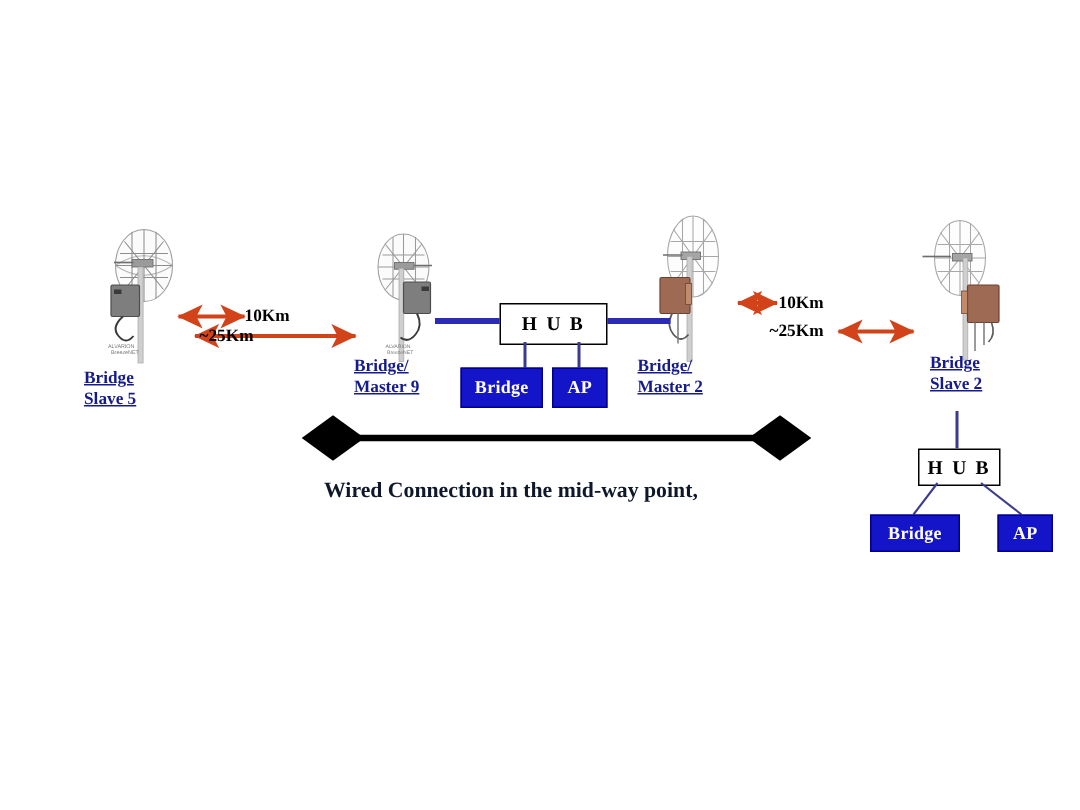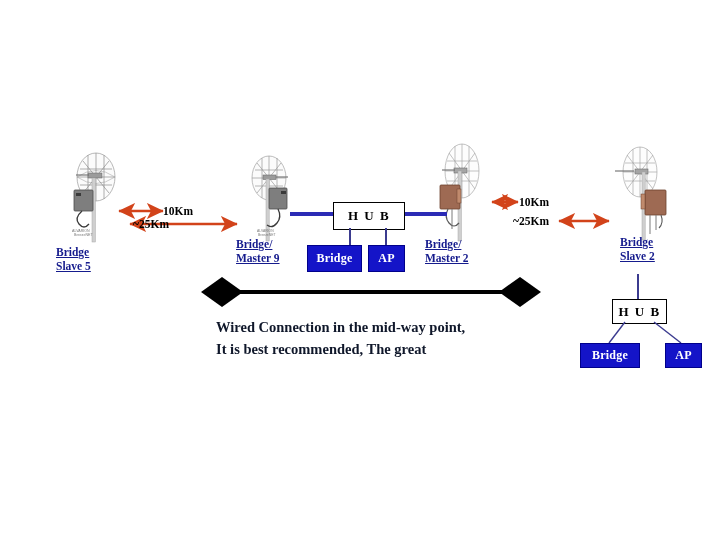--- a/index.html
+++ b/index.html
@@ -314,16 +314,15 @@
 
   <div class="blue-box" style="left:580px; top:343px; width:58px; height:23px;">
     <span>Bridge</span>
   </div>
   <div class="blue-box" style="left:665px; top:343px; width:35px; height:23px;">
     <span>AP</span>
   </div>
 
   <div id="center-caption">
     <div>Wired Connection in the mid-way point,</div>
-    <div>It is best recommended, The great</div>
   </div>
 
 </div>
 
 </body></html>

